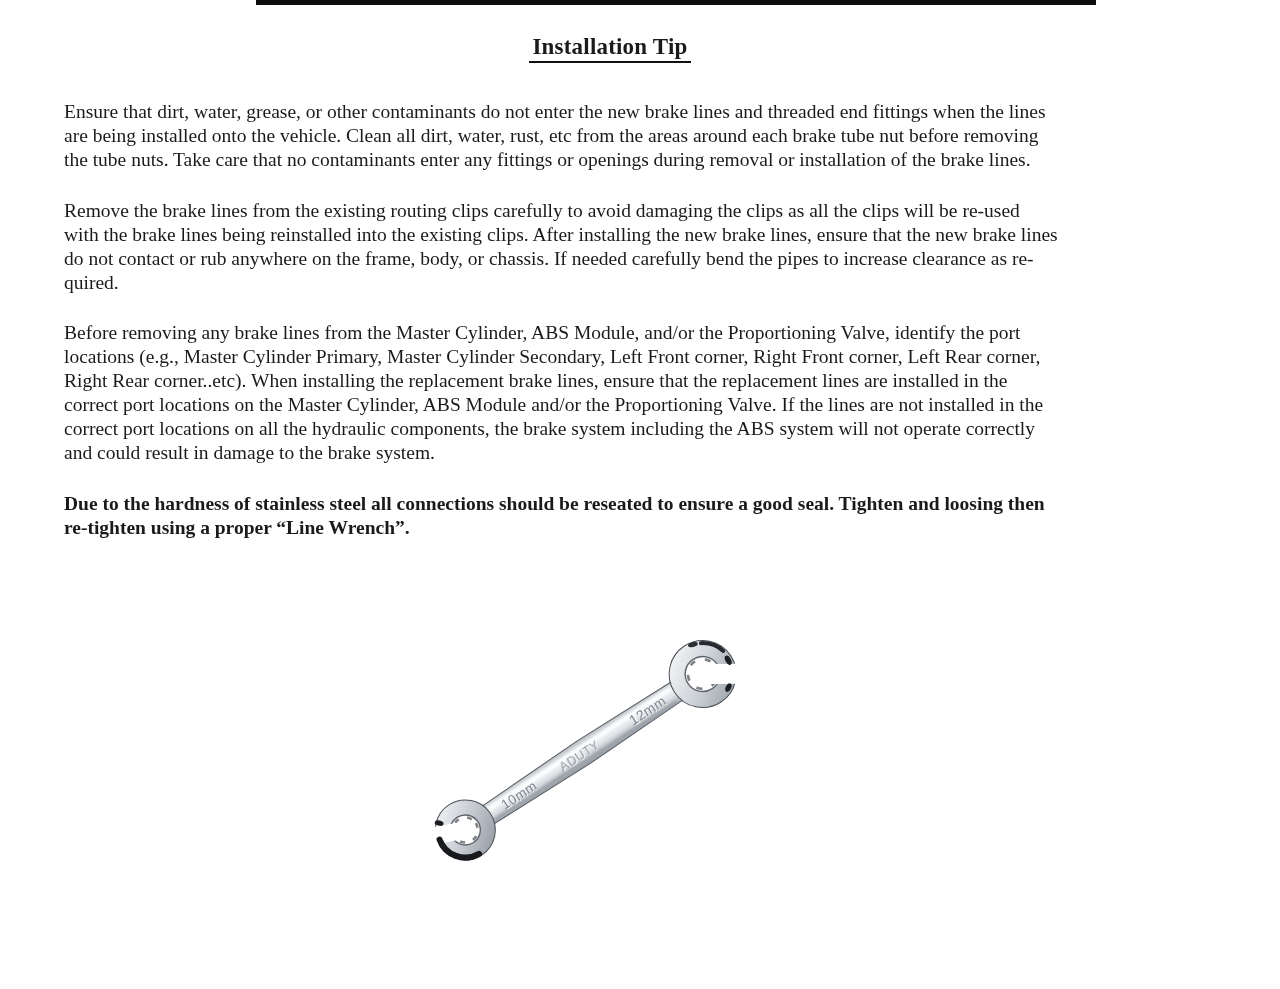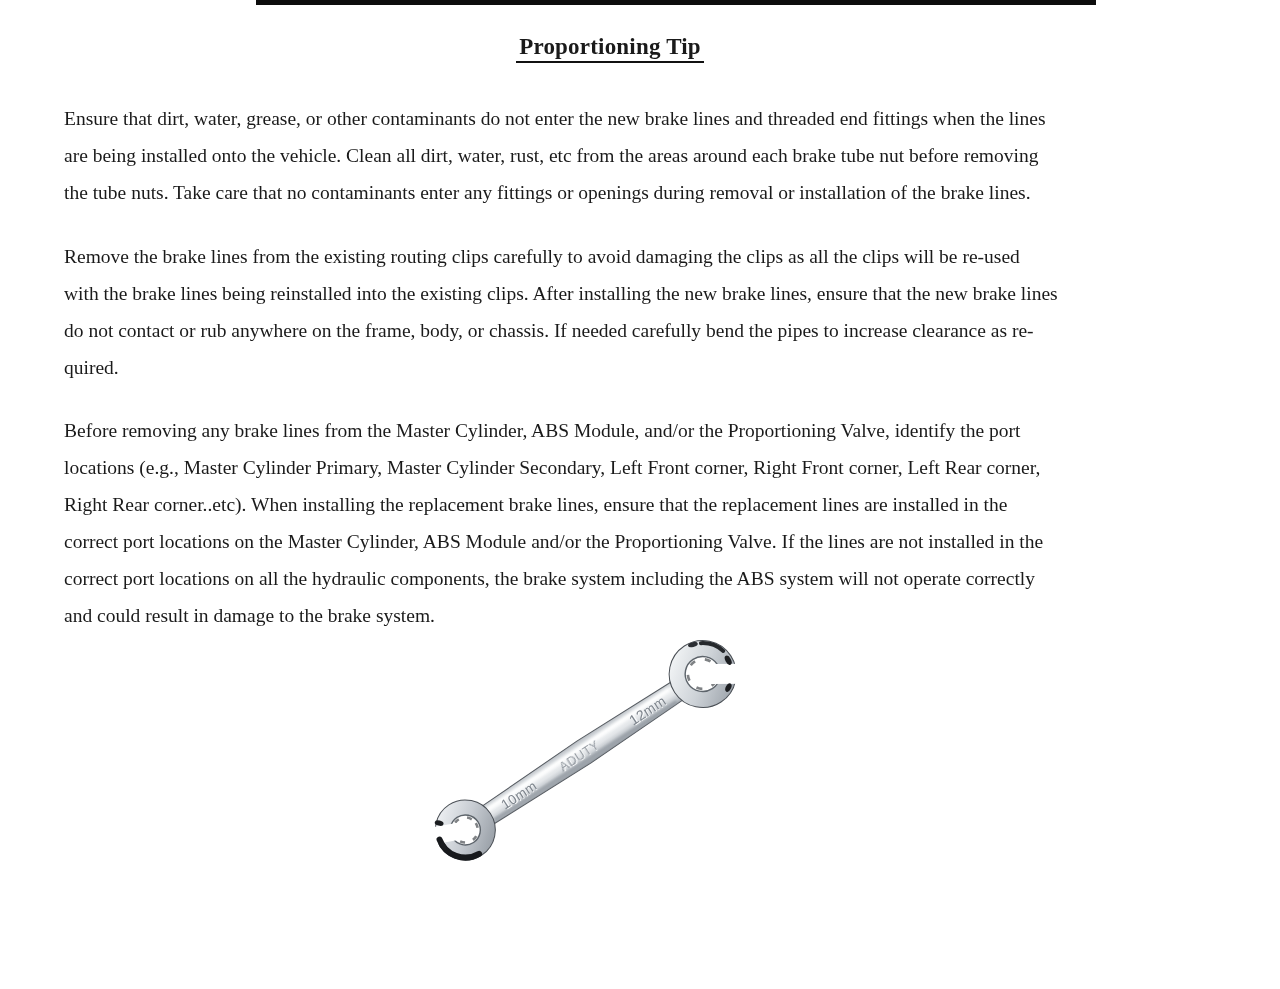--- a/index.html
+++ b/index.html
@@ -23,52 +23,54 @@
     font-size:23px;font-weight:bold;
     border-bottom:2px solid #111;
     padding:0 3px 1px 3px;
     letter-spacing:.2px;
   }
   .text-col{
     position:absolute;left:64px;top:100px;width:1200px;
   }
   .para{
     white-space:pre-line;
-    font-size:19.5px;line-height:37px;
+    font-size:19.5px;line-height:24px;
     margin:0 0 26.5px 0;
   }
   .para.bold{font-weight:bold;}
   .wrench-wrap{
     position:absolute;left:428px;top:626px;width:324px;height:256px;
   }
   .wrench-wrap svg{display:block;width:100%;height:100%;}
 </style>
 </head>
 <body>
 
 <div class="top-bar"></div>
 
 <div class="heading-wrap">
-  <span class="heading">Proportioning Tip</span>
+  <span class="heading">Installation Tip</span>
 </div>
 
 <div class="text-col">
   <p class="para">Ensure that dirt, water, grease, or other contaminants do not enter the new brake lines and threaded end fittings when the lines
 are being installed onto the vehicle. Clean all dirt, water, rust, etc from the areas around each brake tube nut before removing
 the tube nuts. Take care that no contaminants enter any fittings or openings during removal or installation of the brake lines.</p>
   <p class="para">Remove the brake lines from the existing routing clips carefully to avoid damaging the clips as all the clips will be re-used
 with the brake lines being reinstalled into the existing clips. After installing the new brake lines, ensure that the new brake lines
 do not contact or rub anywhere on the frame, body, or chassis. If needed carefully bend the pipes to increase clearance as re-
 quired.</p>
   <p class="para">Before removing any brake lines from the Master Cylinder, ABS Module, and/or the Proportioning Valve, identify the port
 locations (e.g., Master Cylinder Primary, Master Cylinder Secondary, Left Front corner, Right Front corner, Left Rear corner,
 Right Rear corner..etc). When installing the replacement brake lines, ensure that the replacement lines are installed in the
 correct port locations on the Master Cylinder, ABS Module and/or the Proportioning Valve. If the lines are not installed in the
 correct port locations on all the hydraulic components, the brake system including the ABS system will not operate correctly
 and could result in damage to the brake system.</p>
+  <p class="para bold">Due to the hardness of stainless steel all connections should be reseated to ensure a good seal. Tighten and loosing then
+re-tighten using a proper “Line Wrench”.</p>
 </div>
 
 <div class="wrench-wrap">
 <svg viewBox="0 0 324 256" xmlns="http://www.w3.org/2000/svg" role="img" aria-label="Double-ended flare nut line wrench">
   <defs>
     <linearGradient id="gHandle" x1="0" y1="-14" x2="0" y2="14" gradientUnits="userSpaceOnUse">
       <stop offset="0" stop-color="#aab0b7"></stop>
       <stop offset="0.3" stop-color="#f5f7f8"></stop>
       <stop offset="0.55" stop-color="#e2e5e8"></stop>
       <stop offset="0.8" stop-color="#b4bac0"></stop>

